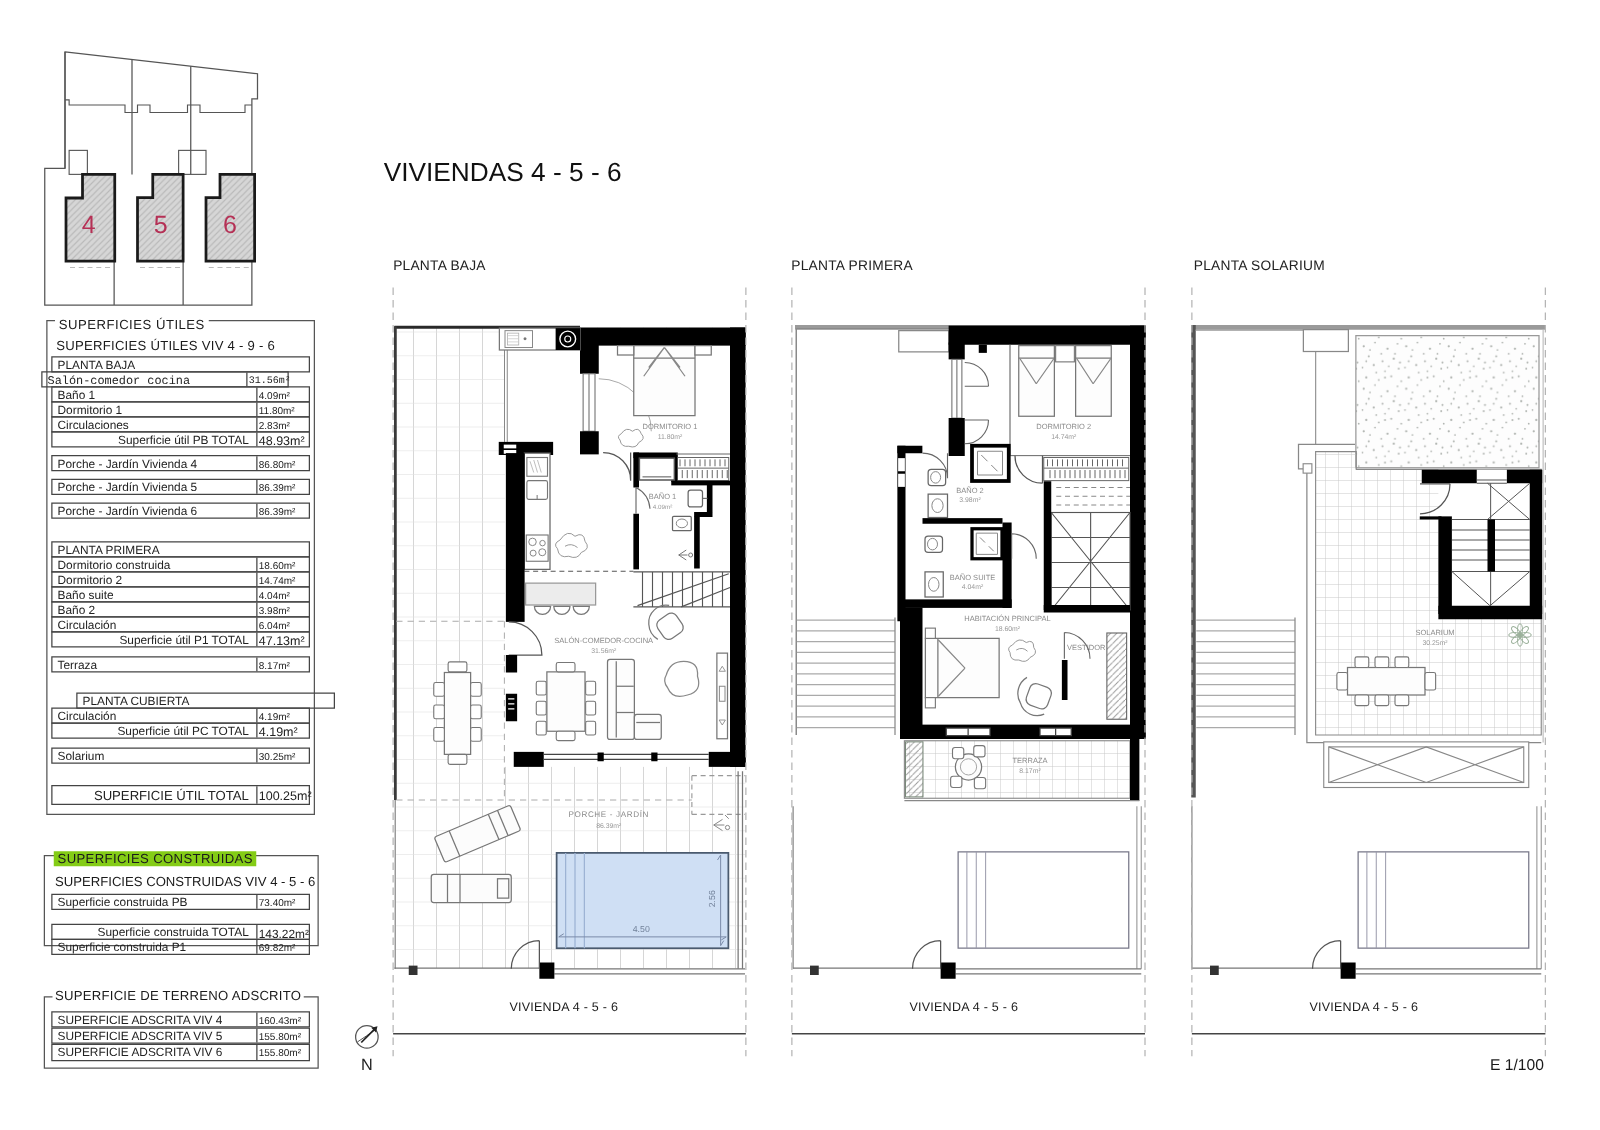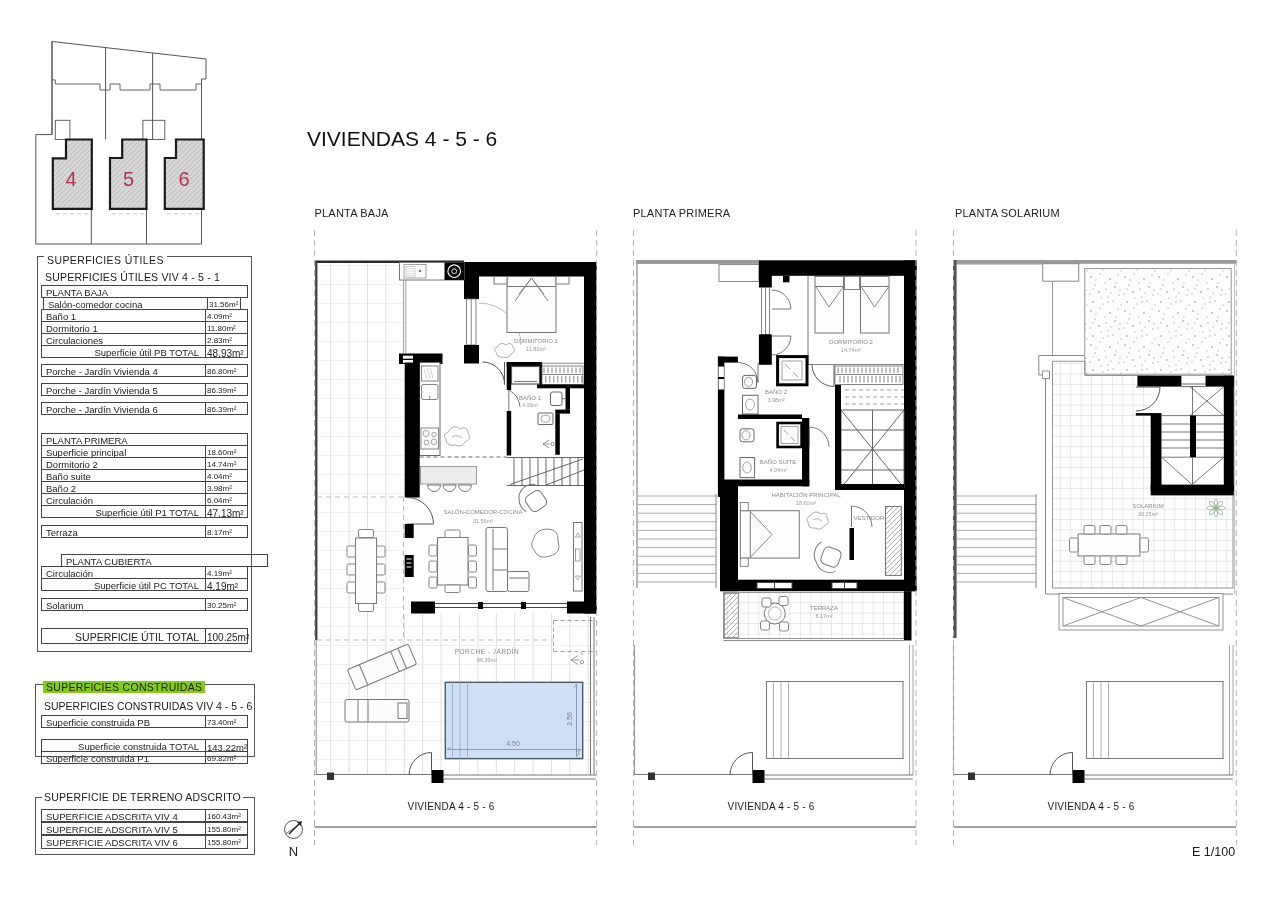--- a/index.html
+++ b/index.html
@@ -29,27 +29,27 @@
 <div class="t" style="left:711px;top:801px;width:120px;text-align:center;font-size:10px;letter-spacing:0.2px;">VIVIENDA 4 - 5 - 6</div>
 
 <div class="t" style="left:1031px;top:801px;width:120px;text-align:center;font-size:10px;letter-spacing:0.2px;">VIVIENDA 4 - 5 - 6</div>
 
 <div class="t" style="left:1192px;top:845px;font-size:12.5px;">E 1/100</div>
 
 <div class="abs" style="left:37px;top:256px;width:213px;height:394px;border:1px solid #555;"></div>
 
 <div class="t" style="left:44px;top:254px;font-size:10.5px;background:#fff;padding:0 3px;letter-spacing:0.4px;">SUPERFICIES ÚTILES</div>
 
-<div class="t" style="left:45px;top:271px;font-size:10.5px;letter-spacing:0.2px;">SUPERFICIES ÚTILES VIV 4 - 5 - 1</div>
+<div class="t" style="left:45px;top:271px;font-size:10.5px;letter-spacing:0.2px;">SUPERFICIES ÚTILES VIV 4 - 9 - 6</div>
 
 <div class="row" style="left:41px;top:285px;width:207px;height:13px;">
       <span class="lbl">PLANTA BAJA</span>
     </div>
 
-<div class="row" style="left:43px;top:297px;width:198px;height:13px;">
+<div class="row" style="left:33px;top:297px;width:198px;height:13px;font-family:Liberation Mono, monospace;">
       <span class="lbl" style="">Salón-comedor cocina</span>
       <span class="vdiv"></span>
       <span class="val" style="">31.56m²</span>
     </div>
 
 <div class="row" style="left:41px;top:309px;width:207px;height:13px;">
       <span class="lbl" style="">Baño 1</span>
       <span class="vdiv"></span>
       <span class="val" style="">4.09m²</span>
     </div>
@@ -88,21 +88,21 @@
       <span class="lbl" style="">Porche - Jardín Vivienda 6</span>
       <span class="vdiv"></span>
       <span class="val" style="">86.39m²</span>
     </div>
 
 <div class="row" style="left:41px;top:433px;width:207px;height:13px;">
       <span class="lbl">PLANTA PRIMERA</span>
     </div>
 
 <div class="row" style="left:41px;top:445px;width:207px;height:13px;">
-      <span class="lbl" style="">Superficie principal</span>
+      <span class="lbl" style="">Dormitorio construida</span>
       <span class="vdiv"></span>
       <span class="val" style="">18.60m²</span>
     </div>
 
 <div class="row" style="left:41px;top:457px;width:207px;height:13px;">
       <span class="lbl" style="">Dormitorio 2</span>
       <span class="vdiv"></span>
       <span class="val" style="">14.74m²</span>
     </div>
 

